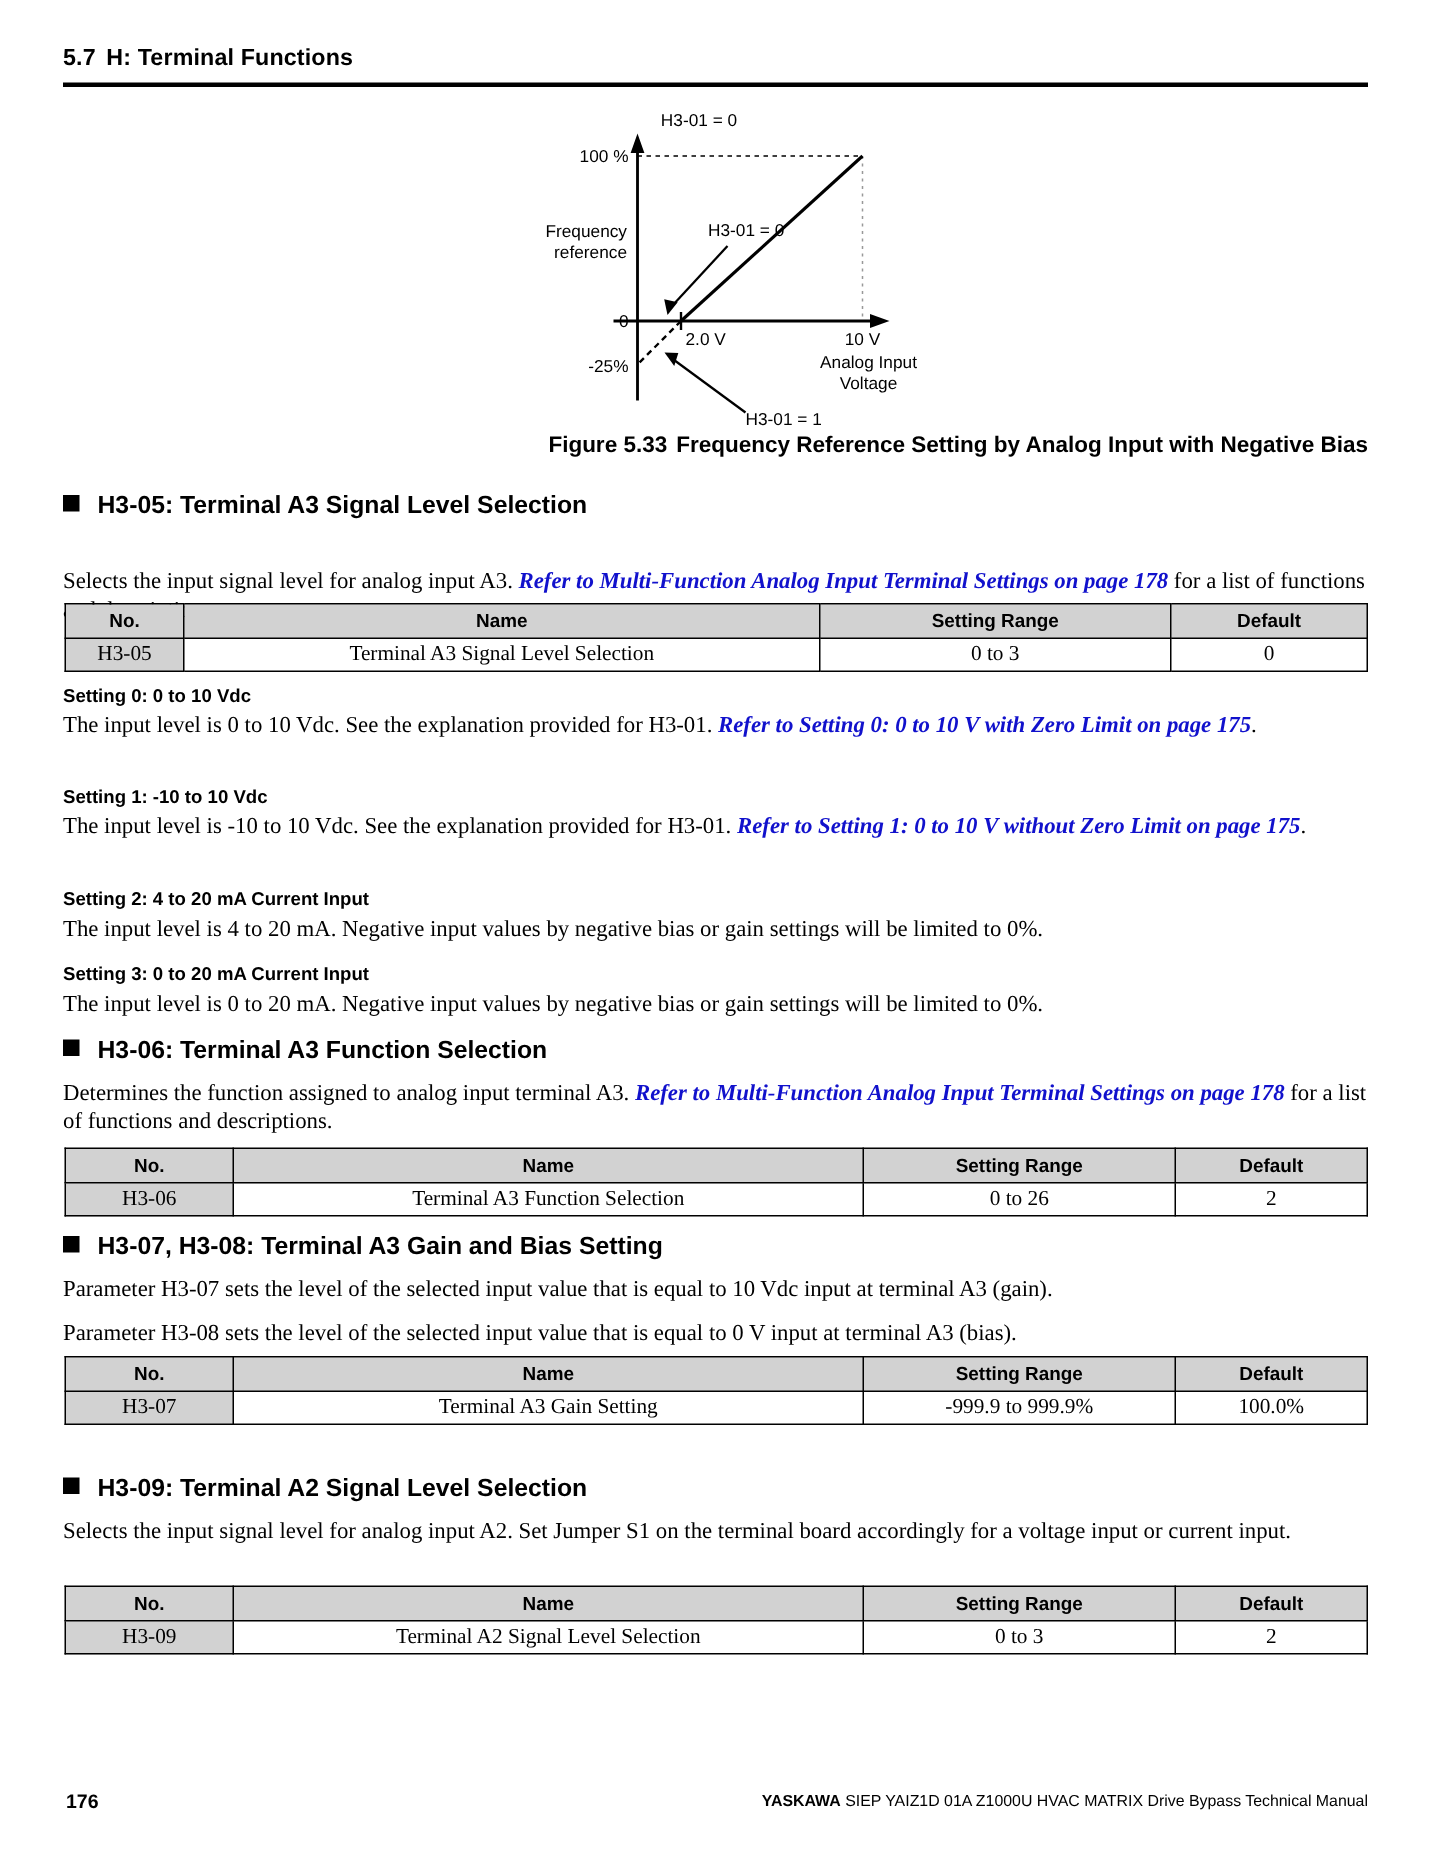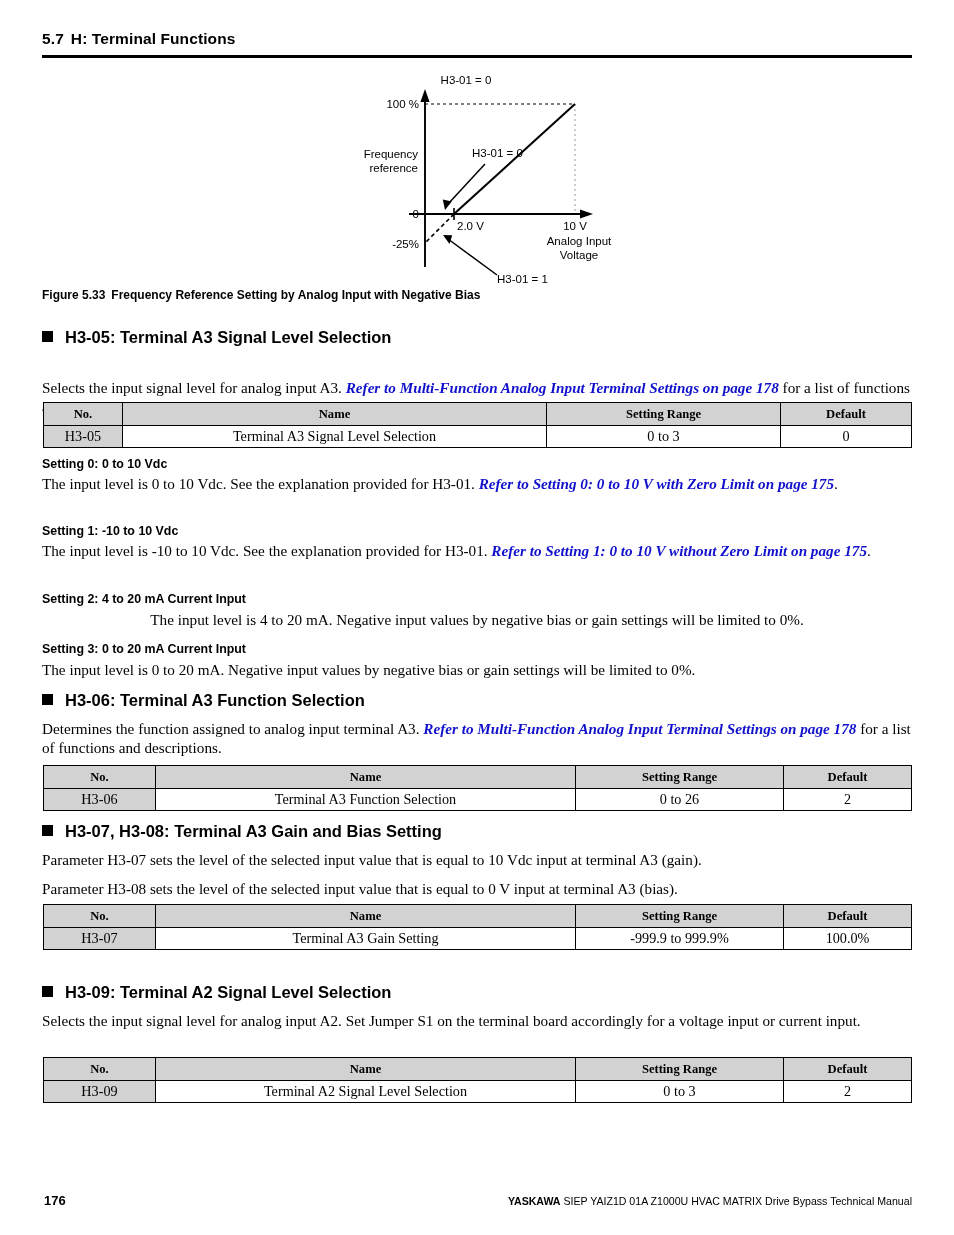--- a/index.html
+++ b/index.html
@@ -51,24 +51,24 @@
     left: 42px;
     top: 62px;
     width: 870px;
     height: 228px;
   }
   .figure-caption {
     position: absolute;
     left: 42px;
     top: 288px;
     width: 870px;
-    text-align: left;
-    font-family: "Liberation Sans", sans-serif;
-    font-weight: bold;
-    font-size: 12px;
+    text-align: right;
+    font-family: "Liberation Sans", sans-serif;
+    font-weight: bold;
+    font-size: 15px;
     color: #000;
   }
   .figure-caption .figlabel { margin-right: 6px; }
 
   
   .blk-head {
     position: absolute;
     left: 42px;
     font-family: "Liberation Sans", sans-serif;
     font-weight: bold;
@@ -125,21 +125,21 @@
   }
   .ptable th, .ptable td {
     border: 1px solid #000;
     padding: 0;
     height: 21px;
     text-align: center;
     vertical-align: middle;
   }
   .ptable th {
     background: #d2d2d2;
-    font-family: Liberation Serif, serif;
+    font-family: Liberation Sans, sans-serif;
     font-weight: bold;
     font-size: 12.6px;
     height: 22px;
   }
   .ptable td {
     font-family: "Liberation Serif", serif;
     font-size: 14.2px;
     background: #ffffff;
   }
   .ptable td.no-cell {
@@ -264,21 +264,21 @@
   <div class="para" style="top:475px;">
     <span>The input level is 0 to 10 Vdc. See the explanation provided for H3-01. </span><a class="xref" href="#">Refer to Setting 0: 0 to 10 V with Zero Limit on page 175</a><span>.</span>
   </div>
 
   <div class="sub-head" style="top:524px;">Setting 1: -10 to 10 Vdc</div>
   <div class="para" style="top:542px;">
     <span>The input level is -10 to 10 Vdc. See the explanation provided for H3-01. </span><a class="xref" href="#">Refer to Setting 1: 0 to 10 V without Zero Limit on page 175</a><span>.</span>
   </div>
 
   <div class="sub-head" style="top:592px;">Setting 2: 4 to 20 mA Current Input</div>
-  <div class="para" style="top:611px;text-align:center;">The input level is 4 to 20 mA. Negative input values by negative bias or gain settings will be limited to 0%.</div>
+  <div class="para" style="top:611px;">The input level is 4 to 20 mA. Negative input values by negative bias or gain settings will be limited to 0%.</div>
 
   <div class="sub-head" style="top:642px;">Setting 3: 0 to 20 mA Current Input</div>
   <div class="para" style="top:661px;">The input level is 0 to 20 mA. Negative input values by negative bias or gain settings will be limited to 0%.</div>
 
   <div class="blk-head" style="top:691px;">
     <span class="sq"></span><span>H3-06: Terminal A3 Function Selection</span>
   </div>
 
   <div class="para" style="top:720px;">
     <span>Determines the function assigned to analog input terminal A3. </span><a class="xref" href="#">Refer to Multi-Function Analog Input Terminal Settings on page 178</a><span> for a list of functions and descriptions.</span>

